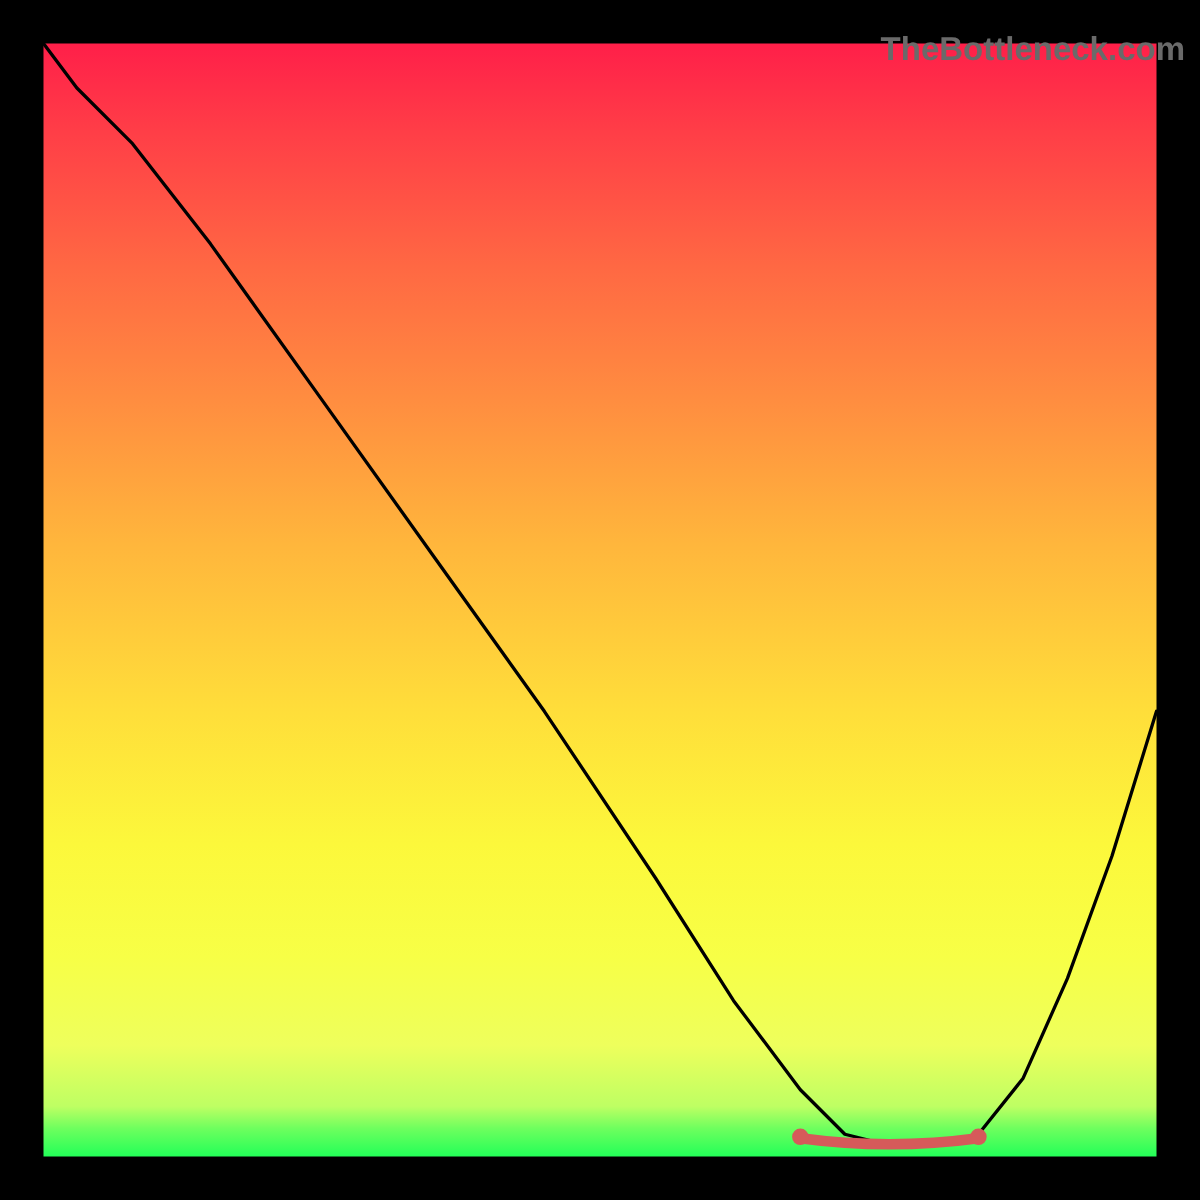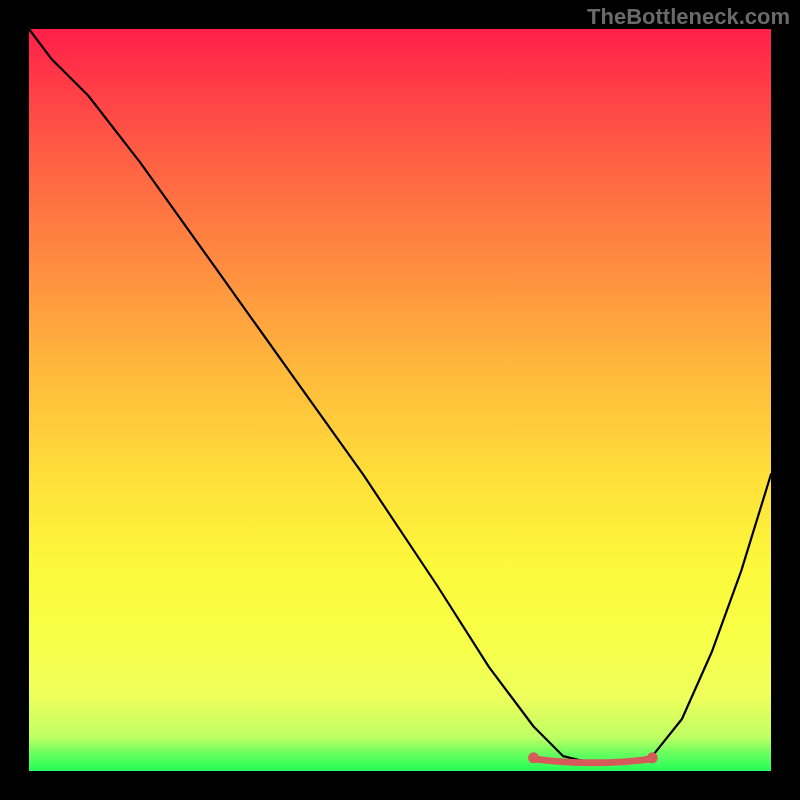--- a/index.html
+++ b/index.html
@@ -5,21 +5,21 @@
   * { margin: 0; padding: 0; box-sizing: border-box; }
   html, body { width: 800px; height: 800px; overflow: hidden; background: #000; }
   .container {
     position: relative;
     width: 800px;
     height: 800px;
     background: #000;
   }
   .watermark {
     position: absolute;
-    top: 4px;
+    top: 20px;
     right: 10px;
     font-family: Arial, sans-serif;
     font-size: 22px;
     font-weight: bold;
     color: #6a6a6a;
     z-index: 10;
   }
   .plot-area {
     position: absolute;
     left: 29px;

